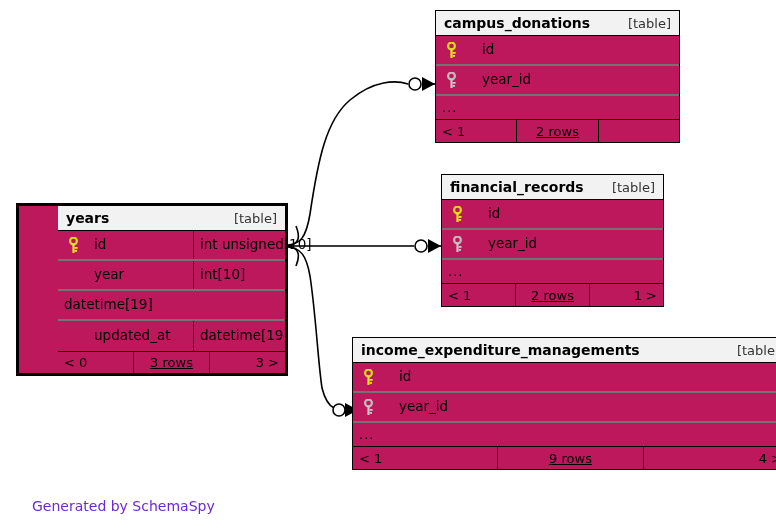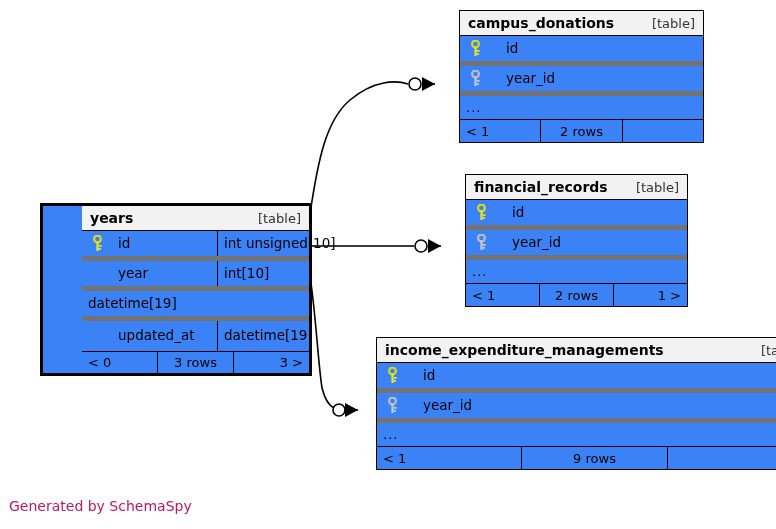--- a/index.html
+++ b/index.html
@@ -32,26 +32,25 @@
     width: 776px;
     height: 529px;
     z-index: 1;
     pointer-events: none;
   }
 
   
   .db-table {
     position: absolute;
     z-index: 2;
-    background: #3b82f6;
+    background: #be185d;
     box-sizing: border-box;
     border: 1px solid #000000;
     font-size: 13.5px;
     line-height: 1;
-    margin-left: 24px;
   }
   .db-table.focal {
     border: 3px solid #000000;
   }
 
   .tbl-header {
     display: flex;
     align-items: center;
     justify-content: space-between;
     background: #f2f2f2;
@@ -71,21 +70,21 @@
     white-space: nowrap;
     padding-left: 10px;
   }
 
   .tbl-rows {
     display: block;
   }
   .col-row {
     display: flex;
     align-items: stretch;
-    border-bottom: 5px solid #737373;
+    border-bottom: 2px solid #737373;
     height: 30px;
     box-sizing: border-box;
   }
   .col-row:last-child { border-bottom: none; text-align: center; }
 
   .col-name-cell {
     display: flex;
     align-items: center;
     box-sizing: border-box;
     padding-left: 6px;
@@ -138,37 +137,37 @@
   .foot-cell {
     display: flex;
     align-items: center;
     box-sizing: border-box;
     border-right: 1px solid #000000;
     padding: 0 6px;
     flex: 1 1 0;
   }
   .foot-cell:last-child { border-right: none; }
   .foot-left   { justify-content: flex-start; }
-  .foot-center { justify-content: center; }
+  .foot-center { justify-content: center; text-decoration: underline; }
   .foot-right  { justify-content: flex-end; }
 
   
   #table-years                         { left: 16px;  top: 203px; width: 272px; padding-left: 39px; }
   #table-campus_donations              { left: 435px; top: 10px;  width: 245px; }
   #table-financial_records             { left: 441px; top: 174px; width: 223px; }
   #table-income_expenditure_managements{ left: 352px; top: 337px; width: 437px; }
 
   
   .caption {
     position: absolute;
-    left: 9px;
+    left: 32px;
     top: 498px;
     z-index: 3;
     font-size: 14px;
-    color: #be185d;
+    color: #6d28d9;
     white-space: nowrap;
   }
 </style>
 </head>
 <body>
 
 <div id="diagram-canvas">
 
   <svg id="edge-layer" viewBox="0 0 776 529" width="776" height="529" xmlns="http://www.w3.org/2000/svg">
     <defs>

